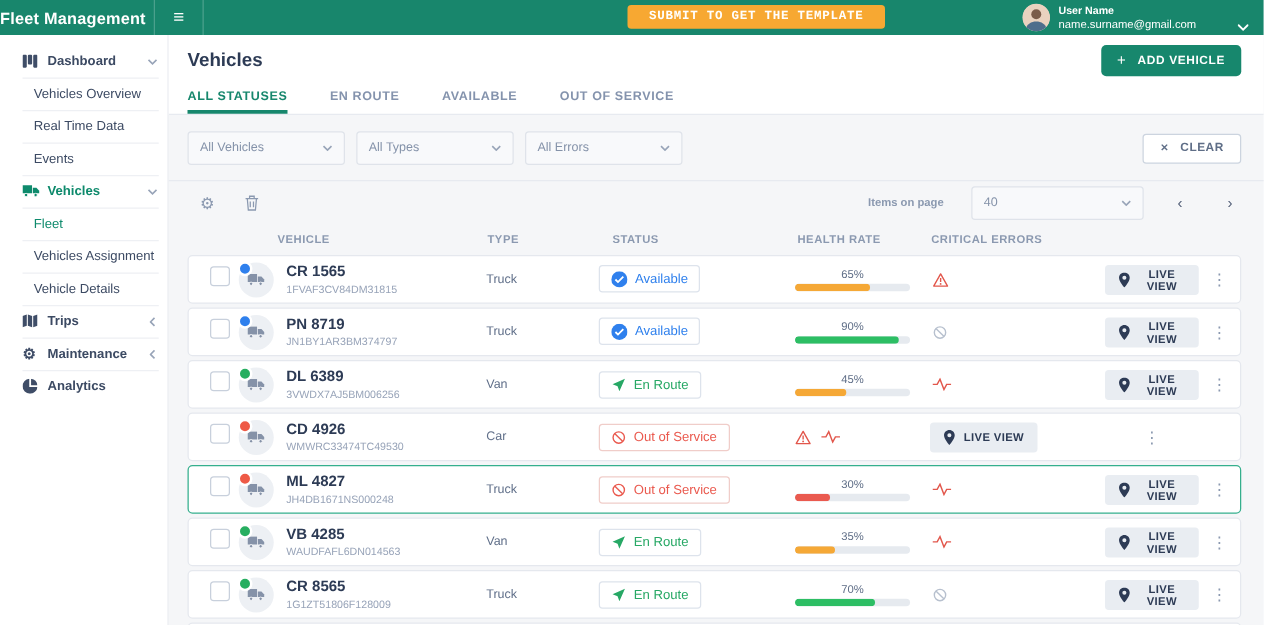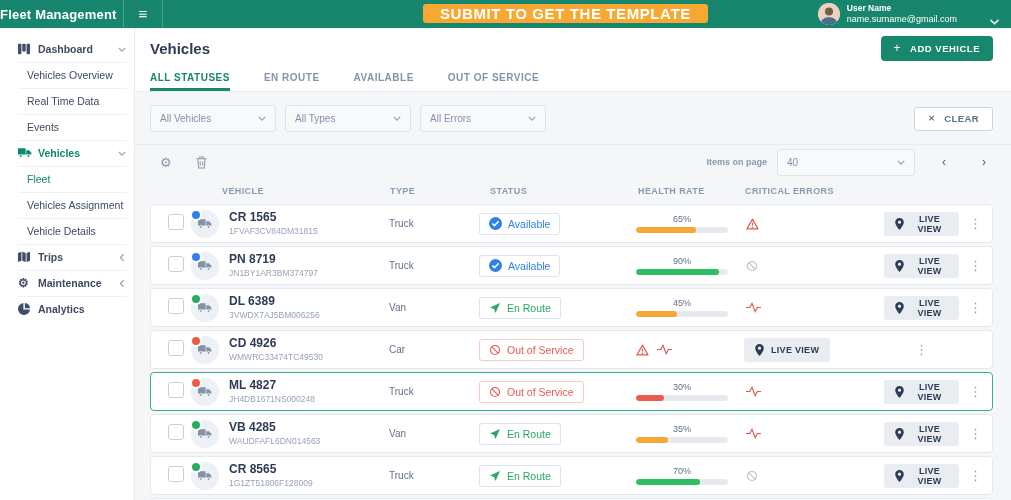--- a/index.html
+++ b/index.html
@@ -4,22 +4,22 @@
 <style>
   html,body{margin:0;padding:0;}
   body{width:1011px;height:500px;overflow:hidden;position:relative;background:#fff;
        font-family:"Liberation Sans",sans-serif;-webkit-font-smoothing:antialiased;}
   
   .topbar{position:absolute;top:0;left:0;right:0;height:28px;background:#18866C;display:flex;align-items:center;color:#fff;z-index:5;}
   .brand{width:123px;padding-left:0;font-weight:bold;font-size:13px;letter-spacing:.2px;}
   .burger{width:38px;height:28px;line-height:27px;text-align:center;font-size:15px;cursor:pointer;
           border-left:1px solid rgba(255,255,255,.22);border-right:1px solid rgba(255,255,255,.22);}
   .top-right{margin-left:auto;display:flex;align-items:center;padding-right:12px;}
-  .submit-btn{background:#F7A832;color:#fff;font-size:15px;font-weight:bold;letter-spacing:.6px;border:none;
-              border-radius:3px;height:19px;padding:0 17px;cursor:pointer;font-family:Liberation Sans, sans-serif;}
+  .submit-btn{background:#F7A832;color:#fff;font-size:10px;font-weight:bold;letter-spacing:.6px;border:none;
+              border-radius:3px;height:19px;padding:0 17px;cursor:pointer;font-family:Liberation Mono, monospace;}
   .user{display:flex;align-items:flex-end;gap:7px;margin-left:110px;cursor:pointer;}
   .avatar{width:22px;height:22px;border-radius:50%;background:#e8d3c2;overflow:hidden;flex:0 0 auto;}
   .user-txt{display:flex;flex-direction:column;justify-content:center;}
   .user-name{font-size:8.5px;font-weight:bold;line-height:1.35;}
   .user-email{font-size:9px;line-height:1.2;}
   .chev-white{margin-left:26px;color:#fff;display:flex;}
   
   .sidebar{position:absolute;top:28px;left:0;bottom:0;width:135px;background:#fff;border-right:1px solid #e7eaf0;padding-top:8px;box-sizing:border-box;}
   .nav-item{display:flex;align-items:center;height:26px;padding:0 8px 0 18px;font-size:10.5px;color:#3c4a63;position:relative;cursor:pointer;}
   .nav-item+.nav-item::before{content:'';position:absolute;top:0;left:18px;right:7px;height:1px;background:#eef0f4;}
@@ -47,21 +47,21 @@
           align-items:center;justify-content:space-between;padding:0 9px;font-size:10px;color:#8492a9;margin-right:9px;cursor:pointer;}
   .select .sel-chev{color:#98a4b8;display:flex;}
   .clear-btn{margin-left:auto;height:24px;border:1px solid #ccd4df;background:#fff;border-radius:3px;font-size:9.5px;
              font-weight:bold;color:#5f6e87;display:flex;align-items:center;gap:9px;padding:0 13px;letter-spacing:.4px;cursor:pointer;font-family:inherit;}
   .clear-x{font-size:8px;color:#5f6e87;}
   .filter-divider{height:1px;background:#e7eaf0;margin:12px -18px 0 -15px;}
   .toolbar{display:flex;align-items:center;height:30px;margin-top:2px;}
   .tool-ic{color:#8b99b0;cursor:pointer;display:inline-flex;}
   .gear-glyph{font-size:13px;line-height:1;margin-left:10px;}
   .trash-ic{margin-left:24px;}
-  .items-label{margin-left:auto;font-size:9px;font-weight:bold;color:#8b99b0;margin-right:10px;}
+  .items-label{margin-left:auto;font-size:9px;font-weight:bold;color:#8b99b0;margin-right:22px;}
   .page-select{width:118px;margin-right:0;background:#f8f9fb;}
   .pg-btn{width:18px;text-align:center;color:#55617a;font-size:12px;cursor:pointer;}
   .pg-prev{margin-left:20px;}
   .pg-next{margin-left:22px;}
   
   .grid-cols{display:grid;grid-template-columns:40px 32px 1fr 90px 155px 110px 140px 75px 33px;align-items:center;}
   .thead{height:24px;font-size:9px;font-weight:bold;color:#8b99b0;letter-spacing:.4px;margin-top:2px;}
   .th-vehicle{grid-column:3;}
   .th-type{grid-column:4;}
   .th-status{grid-column:5;padding-left:10px;}

